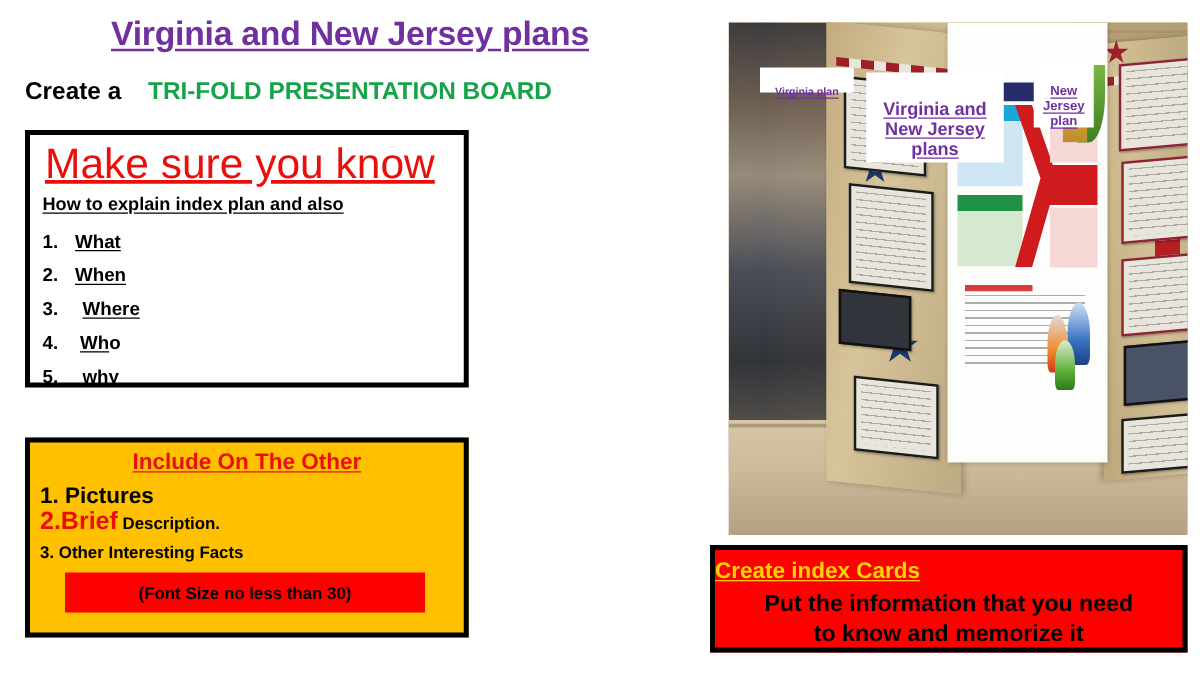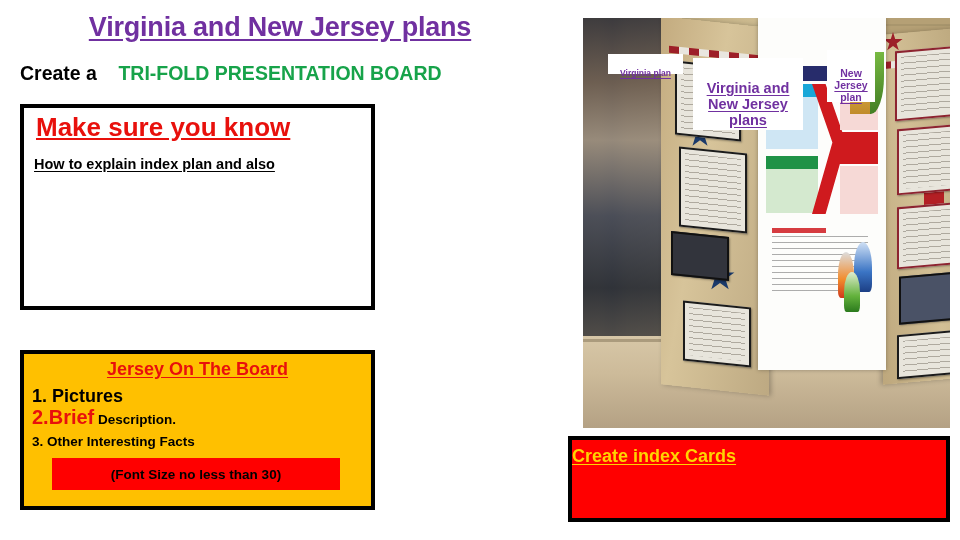--- a/index.html
+++ b/index.html
@@ -34,21 +34,21 @@
   
   .know-box{
     position:absolute;left:20px;top:104px;
     width:355px;height:206px;
     background:#ffffff;
     border:4px solid #000000;
     box-sizing:border-box;
   }
   .know-head{
     position:absolute;left:12px;top:4px;
-    font-size:26px;font-weight:bold;
+    font-size:34px;font-weight:normal;
     color:#E8100C;
     text-decoration:underline;
     text-underline-offset:2px;
     white-space:nowrap;
   }
   .know-sub{
     position:absolute;left:10px;top:48px;
     font-size:14.5px;font-weight:bold;color:#000;
     text-decoration:underline;
     text-underline-offset:2px;
@@ -209,24 +209,41 @@
 
   <div class="main-title">Virginia and New Jersey plans</div>
 
   <div class="subtitle">
     <span>Create a </span><span class="green">TRI-FOLD PRESENTATION BOARD</span>
   </div>
 
   <div class="know-box">
     <div class="know-head">Make sure you know</div>
     <div class="know-sub">How to explain index plan and also</div>
+    <ul class="know-list">
+      <li>
+        <span class="num">1.</span><span class="u ind1">What</span>
+      </li>
+      <li>
+        <span class="num">2.</span><span class="u ind1">When</span>
+      </li>
+      <li>
+        <span class="num">3.</span><span class="u ind3">Where</span>
+      </li>
+      <li>
+        <span class="num">4.</span><span class="u ind2">Wh</span><span>o</span>
+      </li>
+      <li>
+        <span class="num">5.</span><span class="u ind3">why</span>
+      </li>
+    </ul>
   </div>
 
   <div class="include-box">
-    <div class="include-head">Jersey On The Board</div>
+    <div class="include-head">Include On The Other</div>
     <div class="inc-line inc1">1. Pictures</div>
     <div class="inc-line inc2">
       <span class="big">2.</span><span class="big">Brief</span><span class="desc"> Description.</span>
     </div>
     <div class="inc-line inc3">3. Other Interesting Facts</div>
     <div class="font-banner">(Font Size no less than 30)</div>
   </div>
 
   <div class="photo">
     <div class="p-wall"></div>
@@ -298,15 +315,19 @@
   </div>
   <div class="ov ov-center">
     <span>Virginia and New Jersey plans</span>
   </div>
   <div class="ov ov-nj">
     <span>New Jersey plan</span>
   </div>
 
   <div class="index-box">
     <div class="index-head">Create index Cards</div>
+    <div class="index-body">
+      <div>Put the information that you need</div>
+      <div>to know and memorize it</div>
+    </div>
   </div>
 
 </div>
 
 </body></html>

